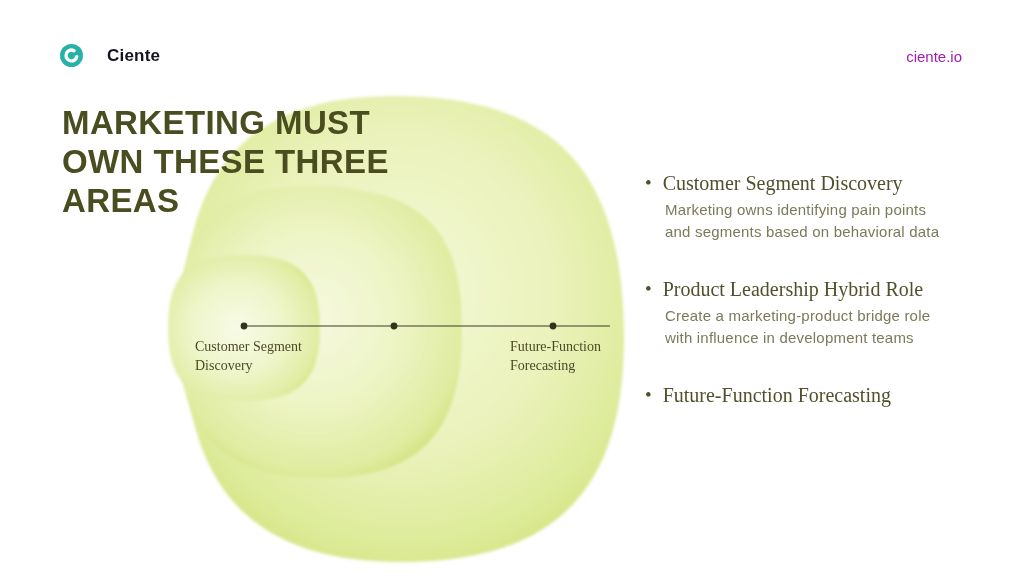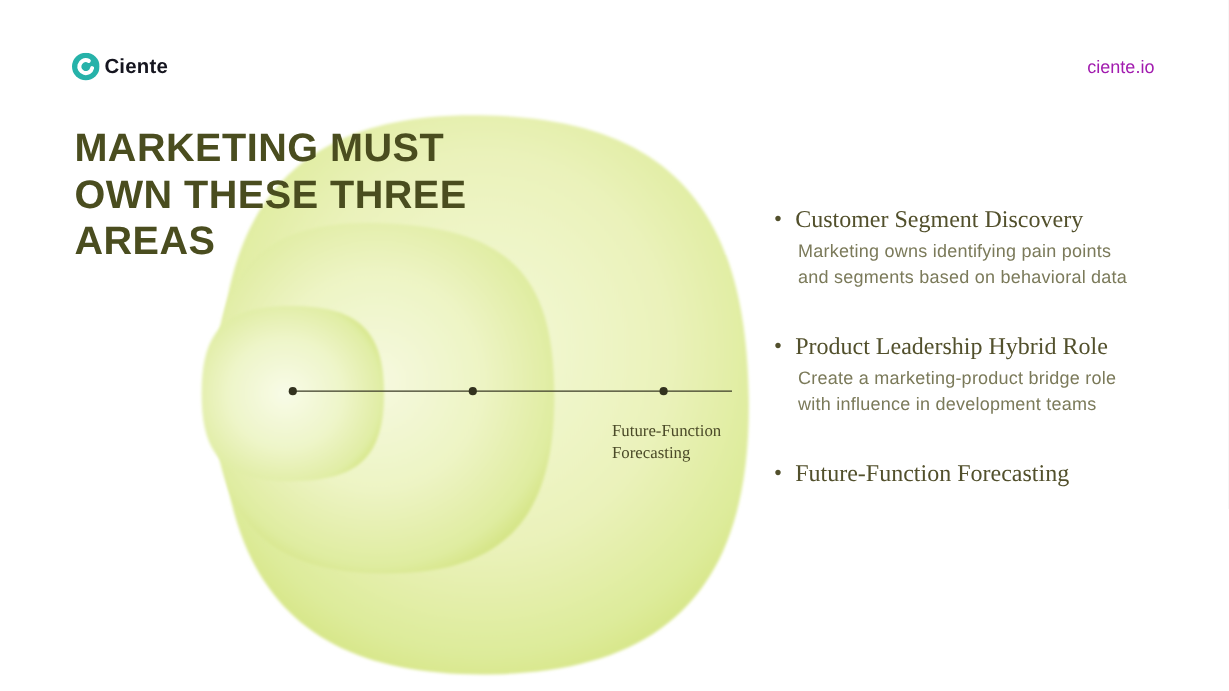--- a/index.html
+++ b/index.html
@@ -1,40 +1,40 @@
 <!DOCTYPE html>
 <html><head>
 <meta charset="utf-8">
 <style>
   html,body{margin:0;padding:0;background:#e8e8e8;}
   .slide{
     position:relative;width:1024px;height:576px;background:#ffffff;
     overflow:hidden;font-family:"Liberation Sans",sans-serif;
   }
   
-  .logo{position:absolute;left:60px;top:44px;display:flex;align-items:center;gap:4px;z-index:3;}
+  .logo{position:absolute;left:60px;top:44px;display:flex;align-items:center;gap:24px;z-index:3;}
   .logo-mark{width:23px;height:23px;display:block;}
   .logo-text{font-size:17px;font-weight:800;color:#15151f;letter-spacing:.2px;}
   .site{position:absolute;top:48px;right:62px;font-size:15px;color:#a21caf;z-index:3;}
   
   .title{
     position:absolute;left:62px;top:103px;z-index:2;
     font-size:33px;line-height:39px;font-weight:800;letter-spacing:.4px;
     color:#4a4d1f;white-space:pre-line;
   }
   
   .blobs{position:absolute;left:0;top:0;width:1024px;height:576px;z-index:1;}
   
   .tl-label{
     position:absolute;z-index:2;font-family:"Liberation Serif",serif;
     font-size:14px;line-height:19px;color:#4b4a28;white-space:pre-line;
   }
   .tl-label.l1{left:195px;top:337px;}
   .tl-label.l2{left:347px;top:339px;}
-  .tl-label.l3{left:510px;top:337px;margin-top:13px;}
+  .tl-label.l3{left:510px;top:337px;}
   
   .points{position:absolute;left:645px;top:170px;width:360px;z-index:2;}
   .point{margin-bottom:33px;}
   .point-head{display:flex;align-items:flex-start;}
   .bullet{
     font-size:19px;line-height:26px;color:#52502c;margin-right:11px;
     font-family:"Liberation Serif",serif;
   }
   .point-heading{
     font-family:"Liberation Serif",serif;font-size:20px;line-height:26px;
@@ -103,20 +103,22 @@
          C 320 380, 299 401, 243 401
          C 187 401, 168 380, 168 328
          C 168 276, 187 255, 243 255 Z"></path>
 
     <line x1="244" y1="326" x2="610" y2="326" stroke="#3a3a26" stroke-width="1.1"></line>
     <circle cx="244" cy="326" r="3.4" fill="#32321e"></circle>
     <circle cx="394" cy="326" r="3.4" fill="#32321e"></circle>
     <circle cx="553" cy="326" r="3.4" fill="#32321e"></circle>
   </svg>
 
+  <div class="tl-label l1">Customer Segment
+Discovery</div>
   <div class="tl-label l3">Future-Function
 Forecasting</div>
 
   <div class="points">
 
     <div class="point">
       <div class="point-head">
         <span class="bullet">•</span>
         <span class="point-heading">Customer Segment Discovery</span>
       </div>

